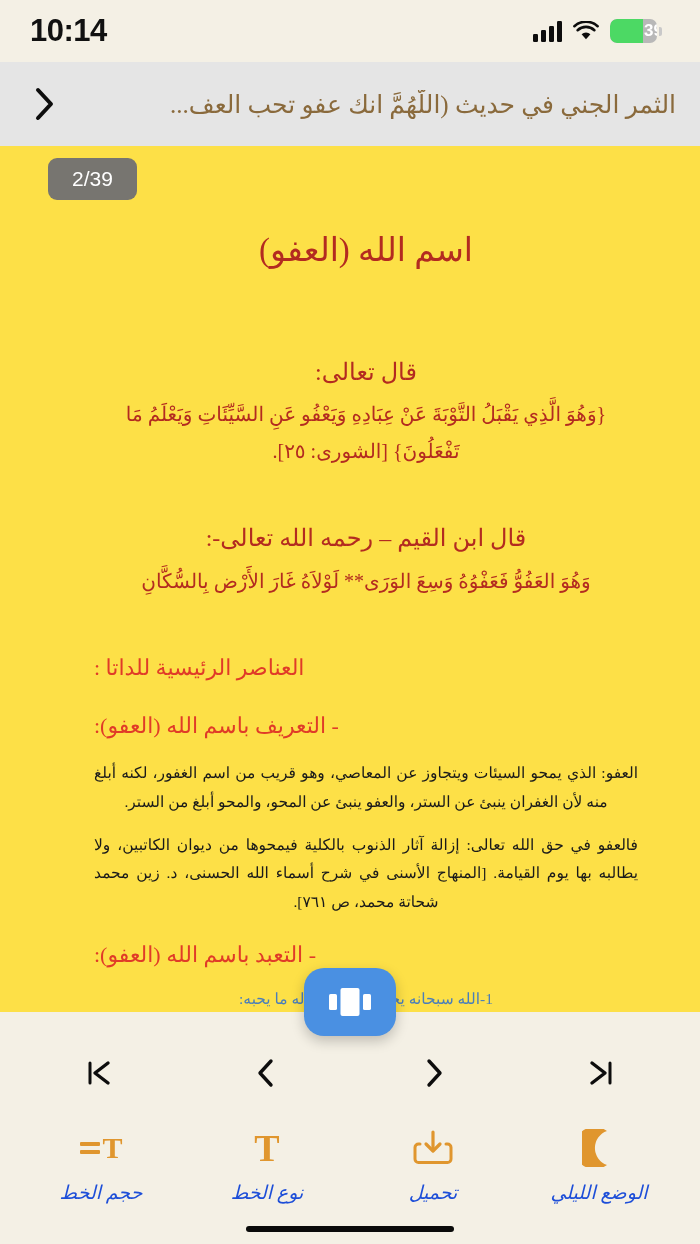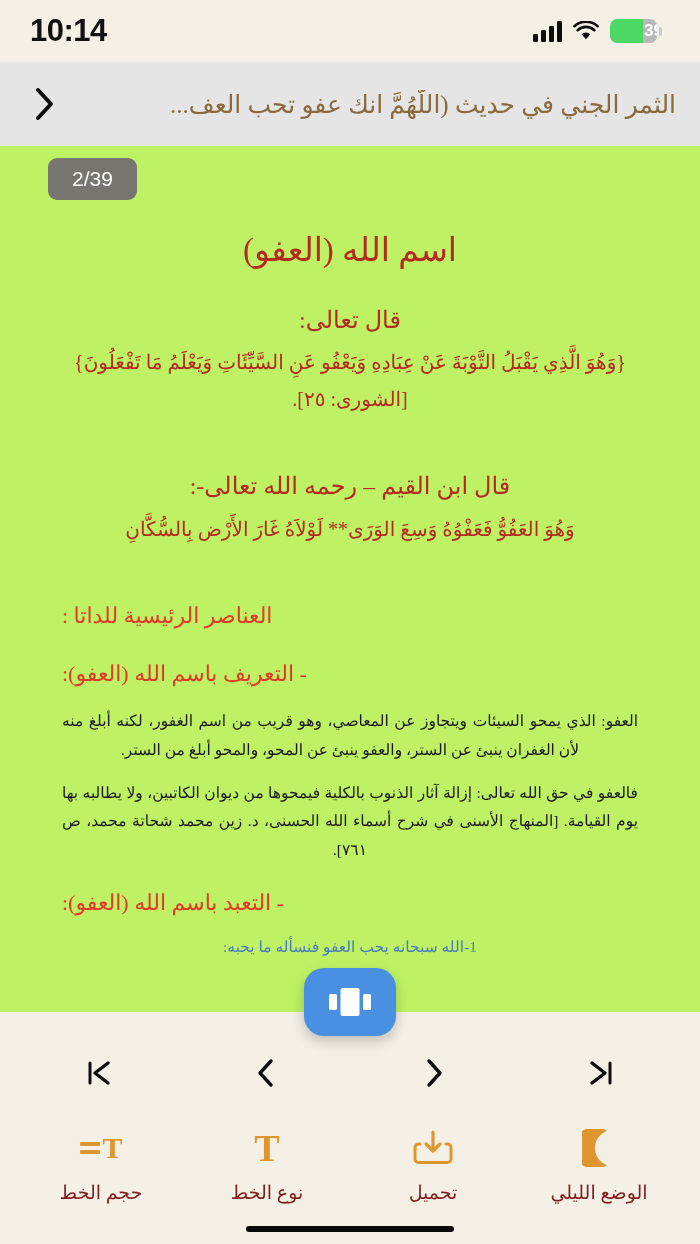--- a/index.html
+++ b/index.html
@@ -81,40 +81,41 @@
   .back-chevron {
     width:34px; height:34px; flex:none;
     display:flex; align-items:center; justify-content:center;
     cursor:pointer;
   }
 
   
   .content-area {
     position:relative;
     flex:1;
-    background:#bef264;
+    background:#fde047;
     overflow:hidden;
+    padding-left:32px;
   }
   .page-badge {
     position:absolute; top:12px; left:48px;
     background:#777570; color:#ffffff;
     font-size:21px; font-family:"Liberation Sans", sans-serif;
     padding:9px 24px; border-radius:9px;
     direction:ltr;
     z-index:5;
   }
   .doc {
     padding:80px 62px 0 62px;
     direction:rtl; text-align:center;
   }
   .doc-title {
     color:#b32b20;
     font-size:33px;
     font-family:"Liberation Serif", serif;
-    margin-bottom:24px;
+    margin-bottom:76px;
     line-height:1.5;
   }
   .red-head {
     color:#b32b20; font-size:24px;
     font-family:"Liberation Serif", serif;
     line-height:1.7;
   }
   .red-verse {
     color:#b32b20; font-size:20px;
     font-family:"Liberation Serif", serif;
@@ -183,22 +184,23 @@
   }
   .tool-icon {
     height:40px; display:flex; align-items:center; justify-content:center;
     color:#e0962e;
   }
   .tool-icon .glyph-t {
     font-family:"Liberation Serif", serif;
     font-size:38px; font-weight:700; color:#e0962e; line-height:1;
   }
   .tool-label {
-    color:#7f1d1d; font-size:19px;
-    font-family:"Liberation Serif", serif;
+    color:#1d4ed8; font-size:19px;
+    font-family:"Liberation Serif", serif;
+    font-style:italic;
   }
   .home-indicator {
     width:208px; height:6px; background:#0a0a0a;
     border-radius:4px; margin:22px auto 12px auto;
   }
   .tsize-wrap { display:flex; align-items:center; gap:3px; }
   .tsize-lines { display:flex; flex-direction:column; gap:4px; }
   .tsize-lines span { display:block; width:20px; height:4px; background:#e0962e; border-radius:1px; }
 </style>
 </head>

